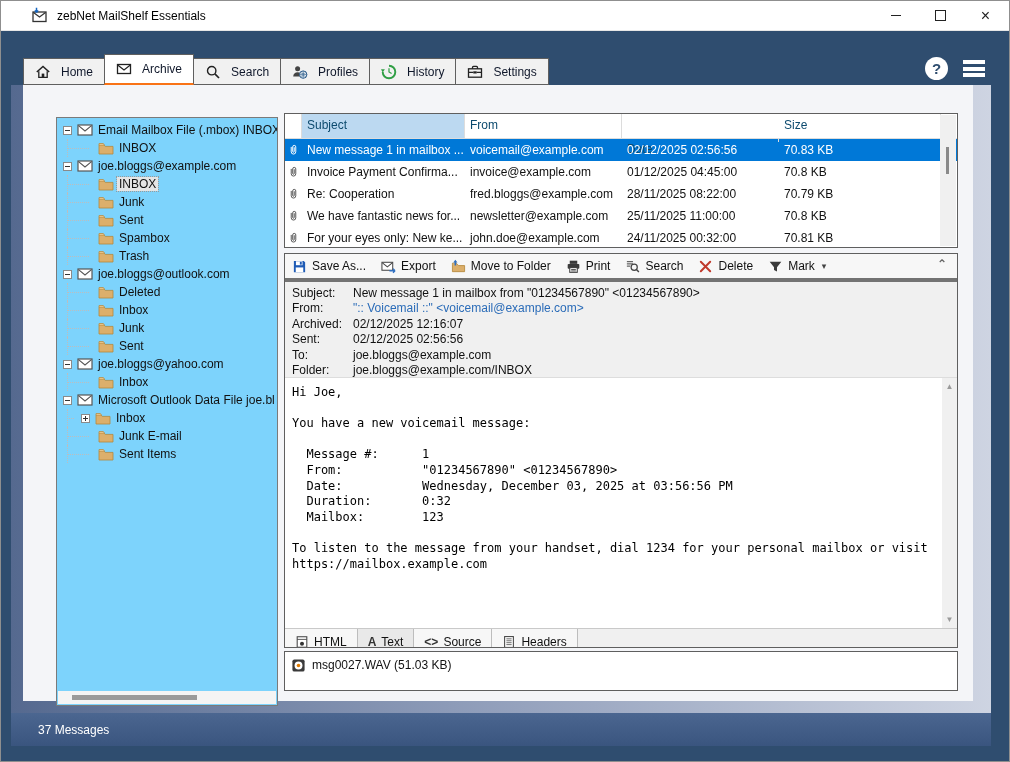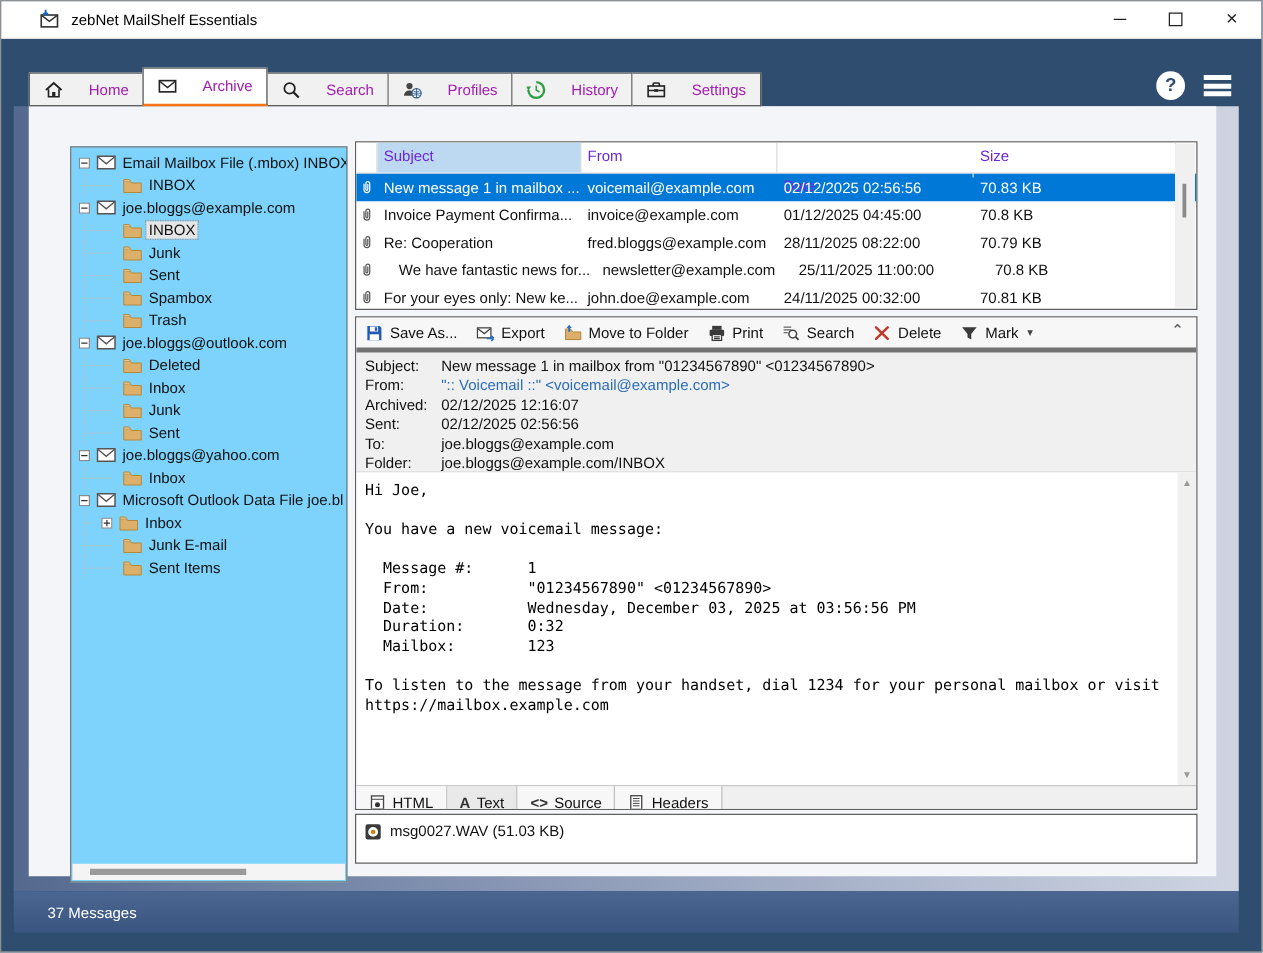--- a/index.html
+++ b/index.html
@@ -13,22 +13,22 @@
   .app-icon{margin-left:30px;width:17px;height:17px;display:inline-flex}
   .title-text{margin-left:9px;font-size:12px;color:#000}
   .win-controls{position:absolute;right:1px;top:0;height:29px;display:flex}
   .win-btn{width:45px;height:29px;display:flex;align-items:center;justify-content:center;color:#222;cursor:default}
   .min-glyph{width:10px;height:1px;background:#222}
   .max-glyph{width:9px;height:9px;border:1px solid #222}
   .close-glyph{font-size:16px;line-height:1;color:#222}
 
   
   .tabbar{position:absolute;left:22px;top:53px;height:31px;display:flex;align-items:flex-end;z-index:3}
-  .tab{height:27px;box-sizing:border-box;display:flex;align-items:center;gap:20px;padding:0 11px;
-       background:#f1f1f1;border:1px solid #5f5f5f;border-left:none;font-size:12px;color:#a21caf;cursor:default}
+  .tab{height:27px;box-sizing:border-box;display:flex;align-items:center;gap:10px;padding:0 11px;
+       background:#f1f1f1;border:1px solid #5f5f5f;border-left:none;font-size:12px;color:#0f172a;cursor:default}
   .tab:first-child{border-left:1px solid #5f5f5f}
   .tab.active{height:31px;background:#fff;border-left:1px solid #5f5f5f;border-bottom:2px solid #f97316;z-index:4;margin-left:-1px}
   .ticon{width:16px;height:16px;display:inline-flex}
   .header-actions{position:absolute;top:56px;right:24px;display:flex;align-items:center;gap:15px;z-index:3}
   .help-circle{width:23px;height:23px;border-radius:50%;background:#fff;color:#2F4D6F;font-weight:bold;
                font-size:15px;display:flex;align-items:center;justify-content:center;cursor:default}
   .hamburger{width:22px;height:17px;display:flex;flex-direction:column;justify-content:space-between;cursor:default}
   .hamburger i{display:block;height:4px;background:#fff}
 
   
@@ -48,21 +48,21 @@
   .guide::before{content:"";position:absolute;left:0;top:0;bottom:0;border-left:1px dotted #bdbdbd}
   .guide::after{content:"";position:absolute;left:0;top:9px;width:22px;border-top:1px dotted #bdbdbd}
   .guide.short{width:8px}.guide.short::after{width:7px}
   .tree-hscroll{position:absolute;left:1px;right:1px;bottom:1px;height:13px;background:#f4f4f4}
   .tree-hthumb{position:absolute;left:14px;top:4px;width:125px;height:5px;background:#9a9a9a}
 
   
   .list-panel{position:absolute;left:261px;top:28px;width:674px;height:135px;background:#fff;
               border:1px solid #5f5f5f;box-sizing:border-box;overflow:hidden;font-size:12px}
   .list-header{height:24px;display:flex;background:#fff;border-bottom:1px solid #dcdcdc}
-  .hcell{box-sizing:border-box;padding:4px 0 0 5px;border-right:1px solid #dcdcdc;color:#6d28d9;cursor:default}
+  .hcell{box-sizing:border-box;padding:4px 0 0 5px;border-right:1px solid #dcdcdc;color:#0c4a6e;cursor:default}
   .hcell.sorted{background:#BCD9F1}
   .lrow{height:22px;display:flex;align-items:center;color:#111;cursor:default}
   .lrow.selected{background:#0078D7;color:#fff}
   .lcell{box-sizing:border-box;padding-left:5px;overflow:hidden;white-space:nowrap}
   .clip-cell{display:flex;justify-content:center;align-items:center;padding:0}
   .clip-cell svg{width:13px;height:13px}
   .list-vscroll{position:absolute;right:1px;top:1px;bottom:1px;width:16px;background:#f0f0f0}
   .list-vthumb{position:absolute;left:6px;top:32px;width:3px;height:27px;background:#8a8a8a}
 
   
@@ -477,21 +477,21 @@
             <div class="lcell" style="width: 157px;">fred.bloggs@example.com</div>
             <div class="lcell" style="width: 157px;">28/11/2025 08:22:00</div>
             <div class="lcell" style="width: 162px;">70.79 KB</div>
           </div>
           <div class="lrow">
             <div class="lcell clip-cell" style="width: 17px; color: rgb(85, 85, 85);">
               <svg viewBox="0 0 16 16">
                 <path d="M5.2 3.6v6a2.8 2.8 0 0 0 5.6 0v-6a1.9 1.9 0 0 0-3.8 0v5.6a.95.95 0 0 0 1.9 0V4" fill="none" stroke="currentColor" stroke-width="1.2"></path>
               </svg>
             </div>
-            <div class="lcell" style="width: 163px; margin-left: 12px;">We have fantastic news for...</div>
+            <div class="lcell" style="width: 163px;">We have fantastic news for...</div>
             <div class="lcell" style="width: 157px;">newsletter@example.com</div>
             <div class="lcell" style="width: 157px;">25/11/2025 11:00:00</div>
             <div class="lcell" style="width: 162px;">70.8 KB</div>
           </div>
           <div class="lrow">
             <div class="lcell clip-cell" style="width: 17px; color: rgb(85, 85, 85);">
               <svg viewBox="0 0 16 16">
                 <path d="M5.2 3.6v6a2.8 2.8 0 0 0 5.6 0v-6a1.9 1.9 0 0 0-3.8 0v5.6a.95.95 0 0 0 1.9 0V4" fill="none" stroke="currentColor" stroke-width="1.2"></path>
               </svg>
             </div>

